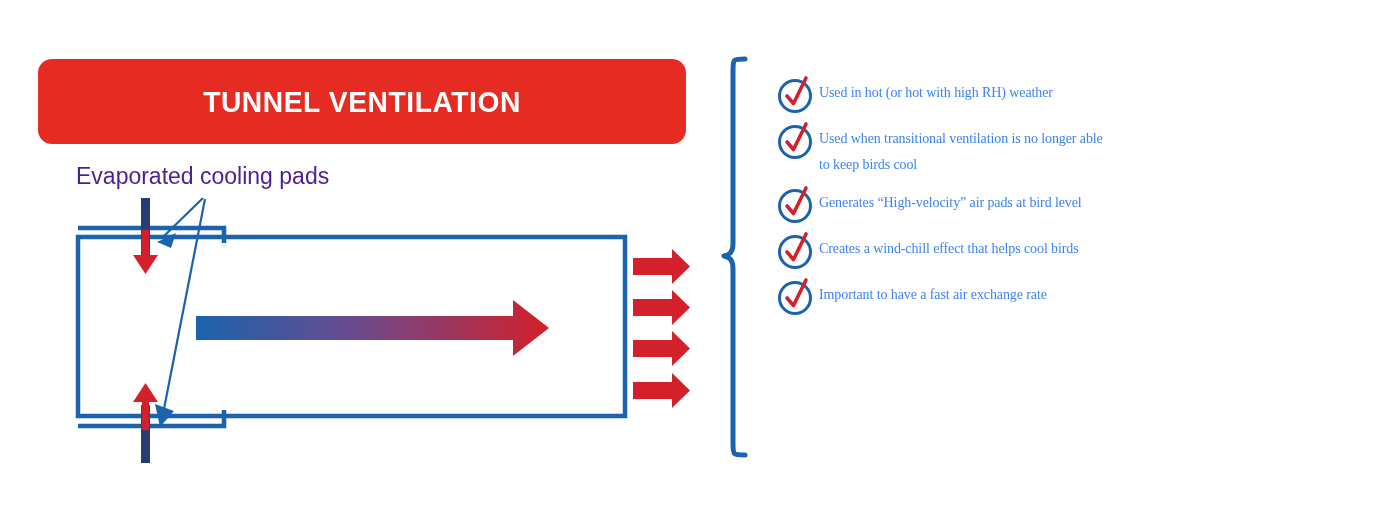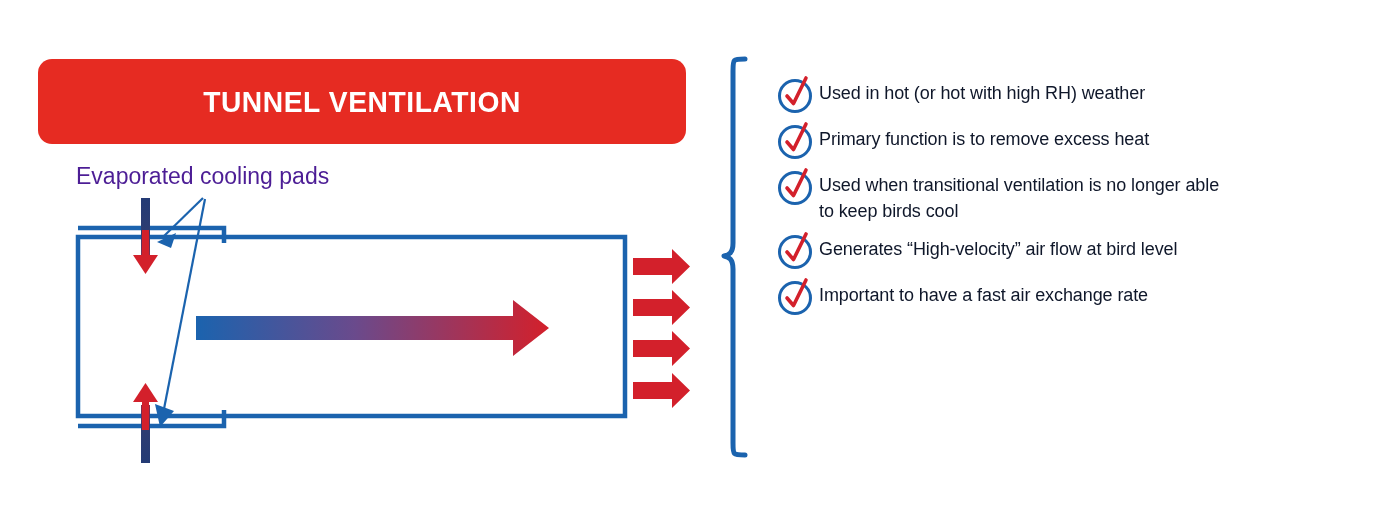--- a/index.html
+++ b/index.html
@@ -82,26 +82,26 @@
     min-height: 40px;
   }
   .bullet-icon {
     flex: 0 0 auto;
     width: 44px;
     height: 40px;
     position: relative;
     top: 1px;
   }
   .bullet-text {
-    font-size: 18px;
+    font-size: 14px;
     line-height: 26px;
-    color: #0f172a;
+    color: #3b82f6;
     padding-top: 6px;
     letter-spacing: -0.1px;
-    font-family: Liberation Sans, sans-serif;
+    font-family: Liberation Serif, serif;
     white-space: pre-line;
   }
 </style>
 </head>
 <body>
 
 <div id="root">
 
   <div class="title-banner">
     <span class="title-text">TUNNEL VENTILATION</span>
@@ -201,51 +201,51 @@
       <span class="bullet-icon">
         <svg viewBox="0 0 44 40" width="44" height="40">
           <circle cx="20" cy="21" r="15.5" fill="none" stroke="#1B63AE" stroke-width="3"></circle>
           <path d="M 12 21 L 18.5 28.5 L 31 3" fill="none" stroke="#D3202B" stroke-width="3.6" stroke-linecap="round" stroke-linejoin="round"></path>
         </svg>
       </span>
       <span class="bullet-text">Used in hot (or hot with high RH) weather</span>
     </div>
 
 
-    <div class="bullet-item">
-      <span class="bullet-icon">
-        <svg viewBox="0 0 44 40" width="44" height="40">
-          <circle cx="20" cy="21" r="15.5" fill="none" stroke="#1B63AE" stroke-width="3"></circle>
-          <path d="M 12 21 L 18.5 28.5 L 31 3" fill="none" stroke="#D3202B" stroke-width="3.6" stroke-linecap="round" stroke-linejoin="round"></path>
-        </svg>
-      </span>
-      <span class="bullet-text">Primary function is to remove excess heat</span>
-    </div>
 
     <div class="bullet-item">
       <span class="bullet-icon">
         <svg viewBox="0 0 44 40" width="44" height="40">
           <circle cx="20" cy="21" r="15.5" fill="none" stroke="#1B63AE" stroke-width="3"></circle>
           <path d="M 12 21 L 18.5 28.5 L 31 3" fill="none" stroke="#D3202B" stroke-width="3.6" stroke-linecap="round" stroke-linejoin="round"></path>
         </svg>
       </span>
       <span class="bullet-text">Used when transitional ventilation is no longer able
 to keep birds cool</span>
     </div>
 
     <div class="bullet-item">
       <span class="bullet-icon">
         <svg viewBox="0 0 44 40" width="44" height="40">
           <circle cx="20" cy="21" r="15.5" fill="none" stroke="#1B63AE" stroke-width="3"></circle>
           <path d="M 12 21 L 18.5 28.5 L 31 3" fill="none" stroke="#D3202B" stroke-width="3.6" stroke-linecap="round" stroke-linejoin="round"></path>
         </svg>
       </span>
-      <span class="bullet-text">Generates “High-velocity” air flow at bird level</span>
-    </div>
-
+      <span class="bullet-text">Generates “High-velocity” air pads at bird level</span>
+    </div>
+
+    <div class="bullet-item">
+      <span class="bullet-icon">
+        <svg viewBox="0 0 44 40" width="44" height="40">
+          <circle cx="20" cy="21" r="15.5" fill="none" stroke="#1B63AE" stroke-width="3"></circle>
+          <path d="M 12 21 L 18.5 28.5 L 31 3" fill="none" stroke="#D3202B" stroke-width="3.6" stroke-linecap="round" stroke-linejoin="round"></path>
+        </svg>
+      </span>
+      <span class="bullet-text">Creates a wind-chill effect that helps cool birds</span>
+    </div>
 
     <div class="bullet-item">
       <span class="bullet-icon">
         <svg viewBox="0 0 44 40" width="44" height="40">
           <circle cx="20" cy="21" r="15.5" fill="none" stroke="#1B63AE" stroke-width="3"></circle>
           <path d="M 12 21 L 18.5 28.5 L 31 3" fill="none" stroke="#D3202B" stroke-width="3.6" stroke-linecap="round" stroke-linejoin="round"></path>
         </svg>
       </span>
       <span class="bullet-text">Important to have a fast air exchange rate</span>
     </div>

